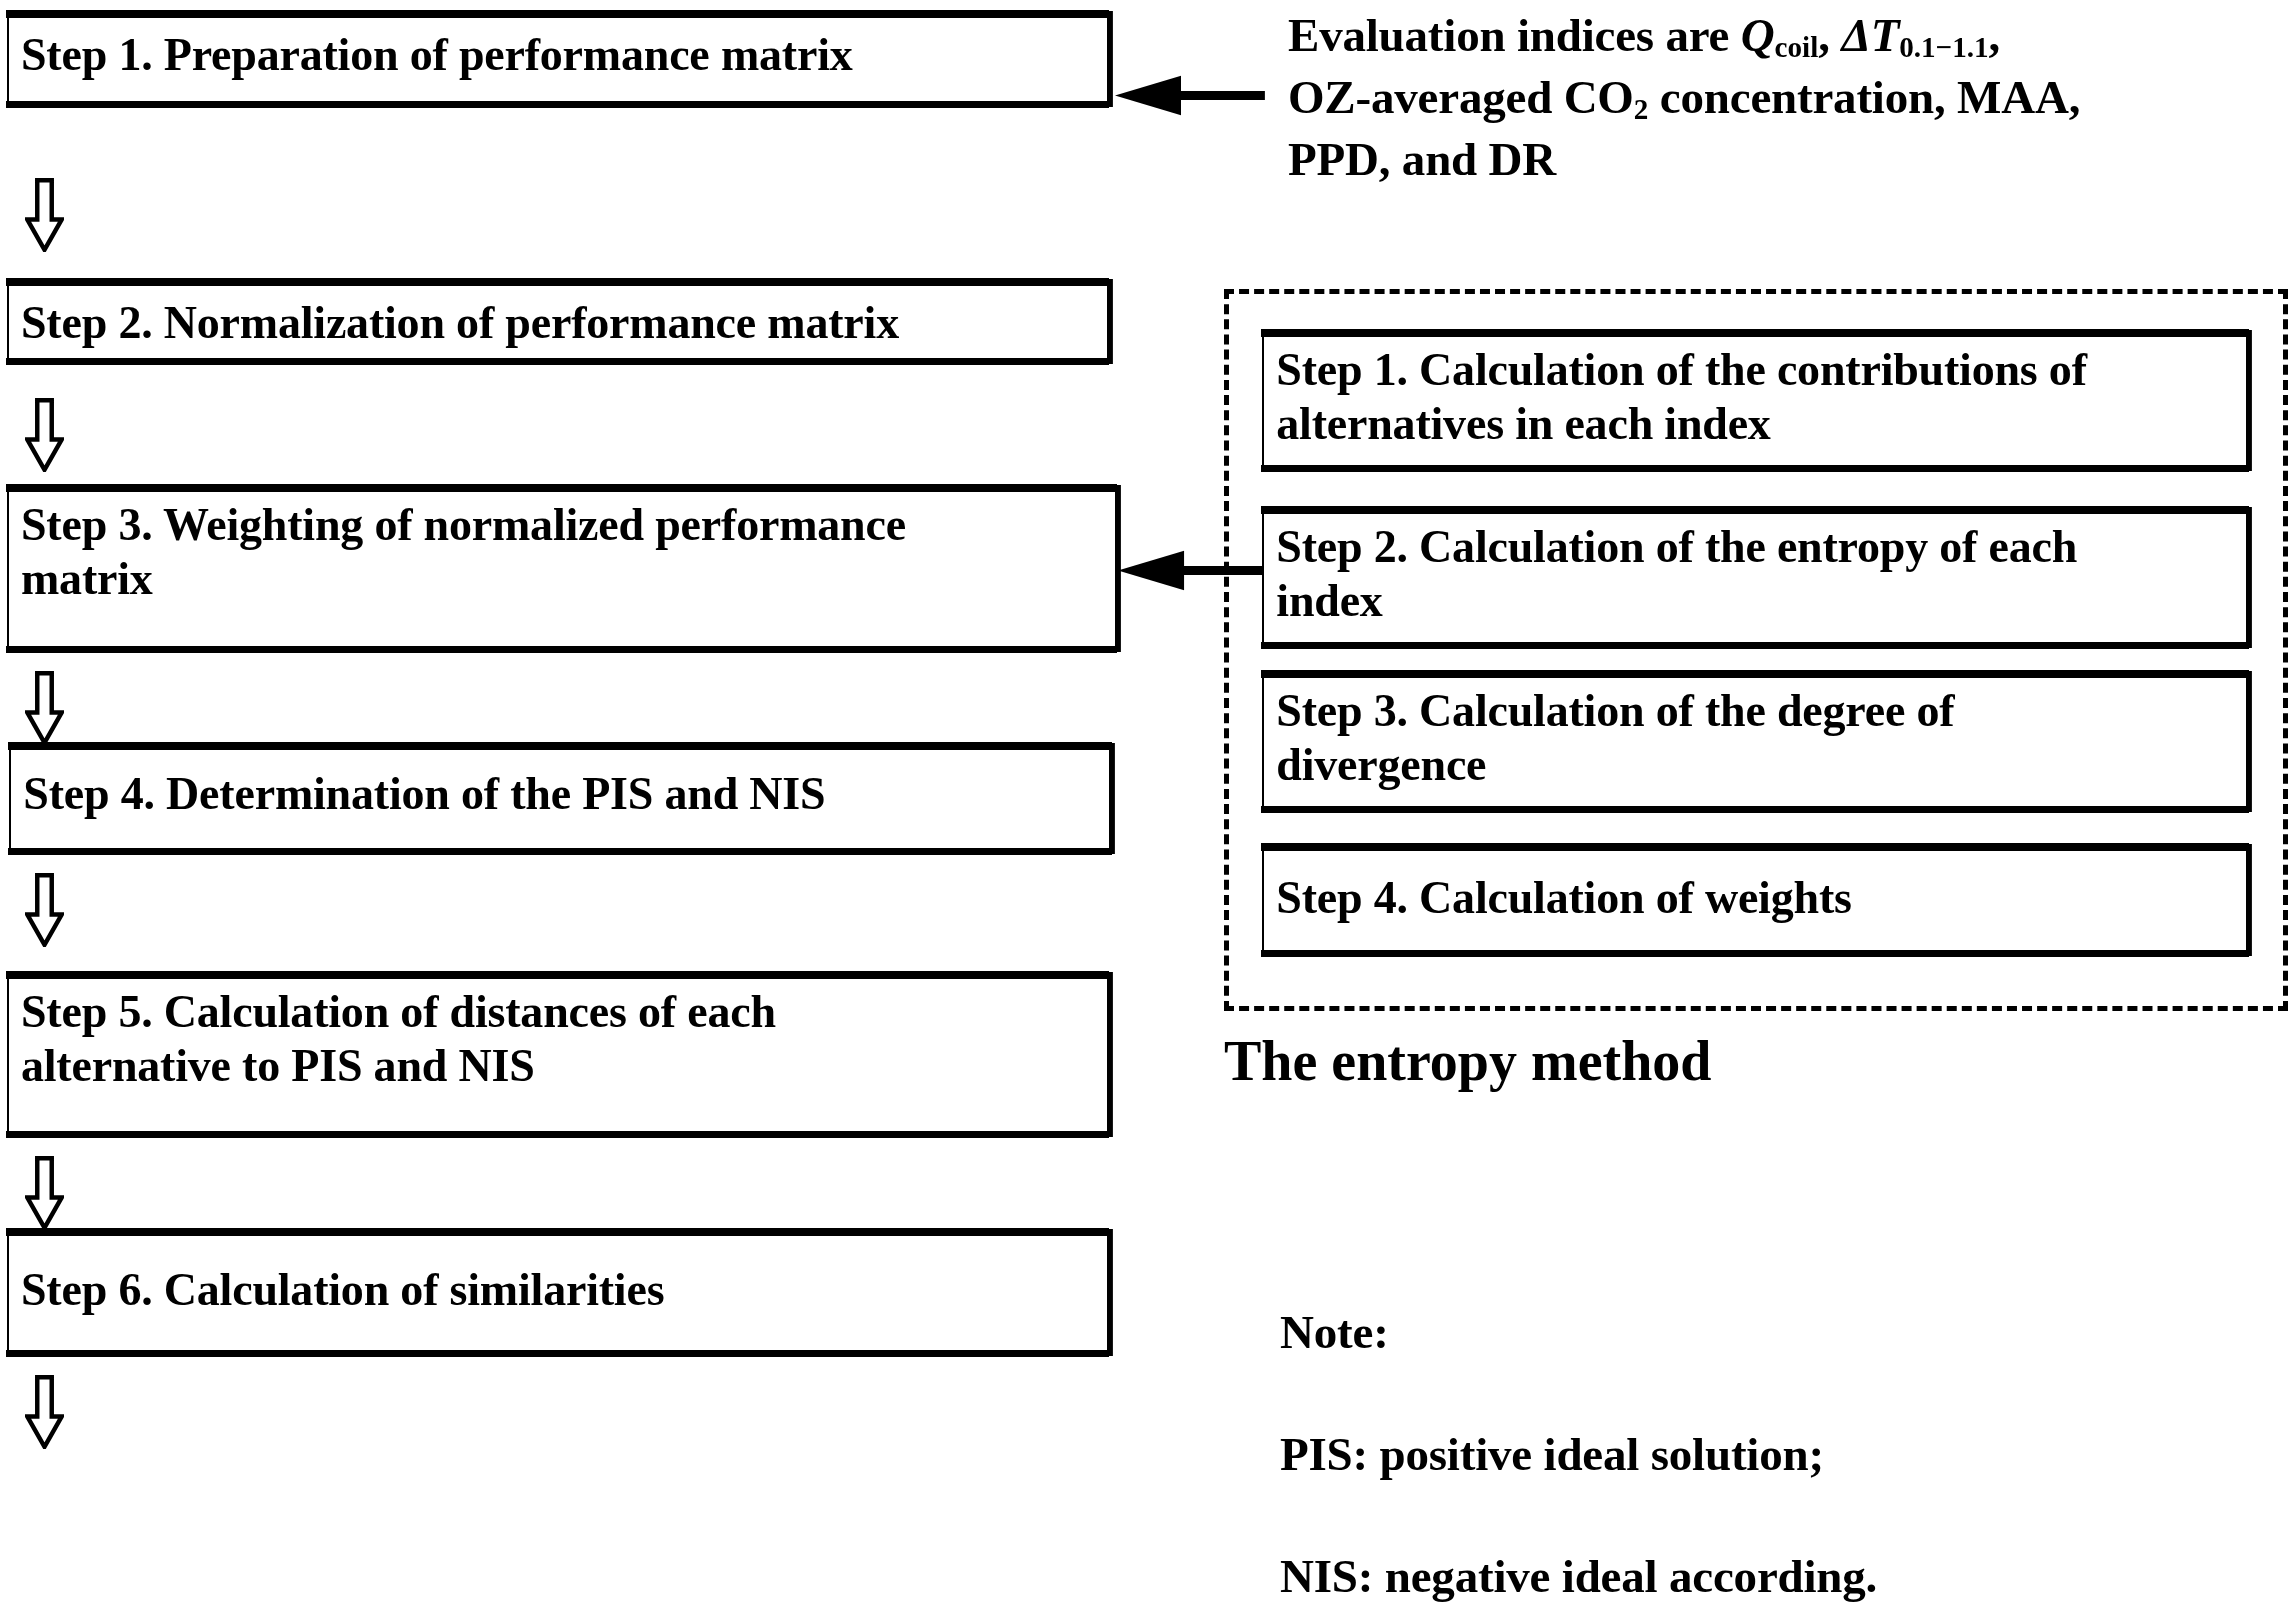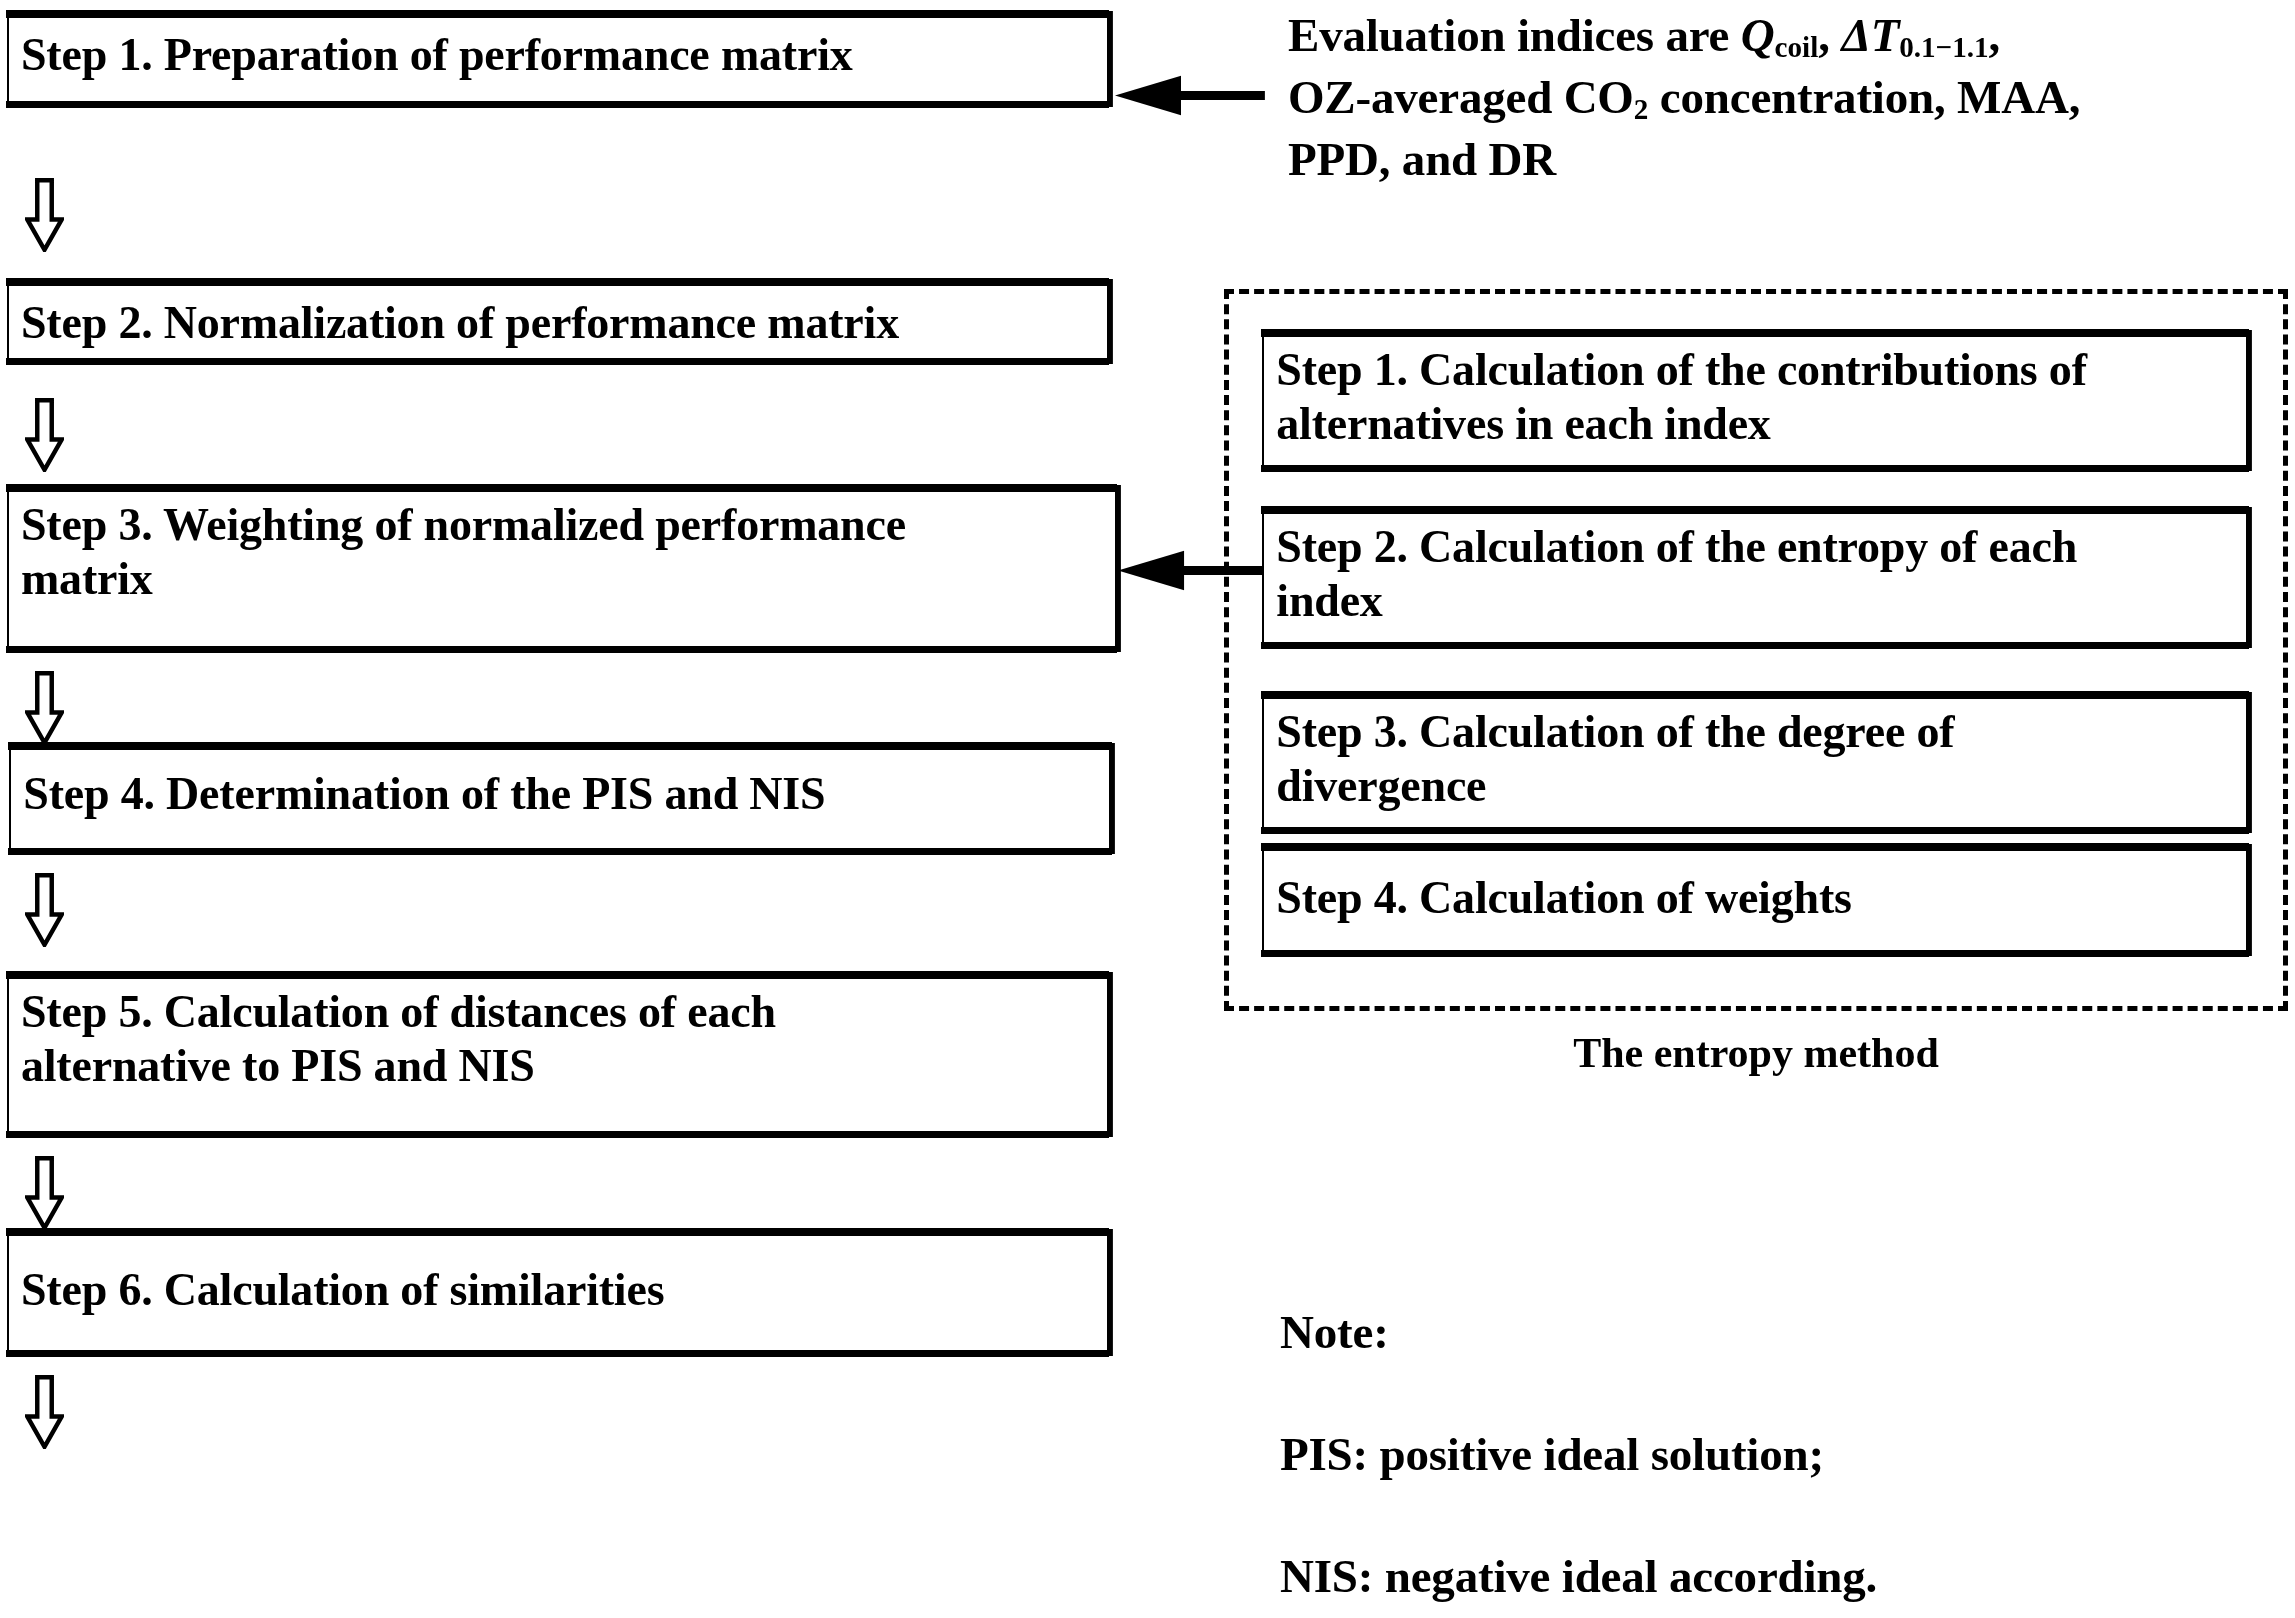--- a/index.html
+++ b/index.html
@@ -79,23 +79,22 @@
   
   .freetext {
     position: absolute;
     font-size: 47px;
     line-height: 1.30;
     white-space: pre-line;
     letter-spacing: -0.2px;
   }
   .caption {
     position: absolute;
-    font-size: 42px;
+    font-size: 56px;
     line-height: 1.2;
-    text-align: center;
   }
   .sub {
     font-size: 0.62em;
     vertical-align: -0.22em;
     letter-spacing: 0;
   }
   .ital { font-style: italic; }
 </style>
 </head>
 <body>
@@ -190,21 +189,21 @@
   <div class="pbox two" style="left:1262px; top:330px; width:986px; height:141px;">
     <span class="txt">Step 1. Calculation of the contributions of
 alternatives in each index</span>
   </div>
 
   <div class="pbox two" style="left:1262px; top:507px; width:986px; height:141px;">
     <span class="txt">Step 2. Calculation of the entropy of each
 index</span>
   </div>
 
-  <div class="pbox two" style="left:1262px; top:671px; width:986px; height:141px;margin-top:21px;">
+  <div class="pbox two" style="left:1262px; top:671px; width:986px; height:141px;">
     <span class="txt">Step 3. Calculation of the degree of
 divergence</span>
   </div>
 
   <div class="pbox" style="left:1262px; top:844px; width:986px; height:112px;">
     <span class="txt" style="padding-top:24.6px;">Step 4. Calculation of weights</span>
   </div>
 
   <div class="caption" style="left:1224px; top:1028px; width:1064px;">The entropy method</div>
 

